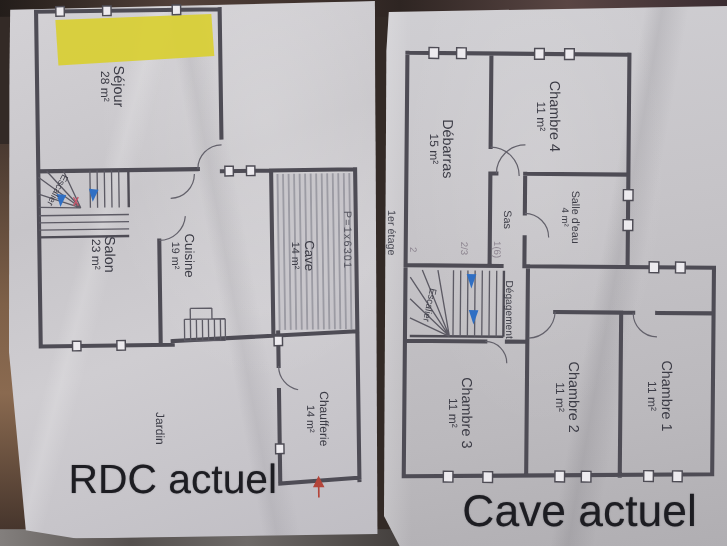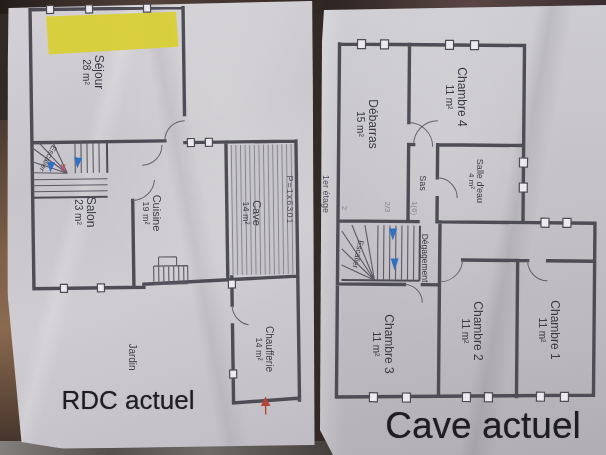--- a/index.html
+++ b/index.html
@@ -188,21 +188,21 @@
     <span>Chaufferie</span>
     <span class="area" style="font-size:9px">14 m²</span>
   </div>
   <div class="lbl" style="left:132px;top:357px;font-size:10px">
     <span>Jardin</span>
   </div>
   <div class="lbl" style="left:47px;top:158px;font-size:8px;transform:translate(-50%,-50%) rotate(118deg)">
     <span>Escalier</span>
   </div>
   <div class="annot" style="left:290px;top:200px"><span>P=1x6301</span></div>
-  <div class="title" style="left:128px;top:400px;font-size:26px">RDC actuel</div>
+  <div class="title" style="left:144px;top:400px;font-size:34px">RDC actuel</div>
 
   <div class="lbl" style="left:456px;top:97px;font-size:12px">
     <span>Chambre 4</span>
     <span class="area" style="font-size:10px">11 m²</span>
   </div>
   <div class="lbl" style="left:367px;top:124px;font-size:12px">
     <span>Débarras</span>
     <span class="area" style="font-size:10px">15 m²</span>
   </div>
   <div class="lbl" style="left:475px;top:181px;font-size:9px">

